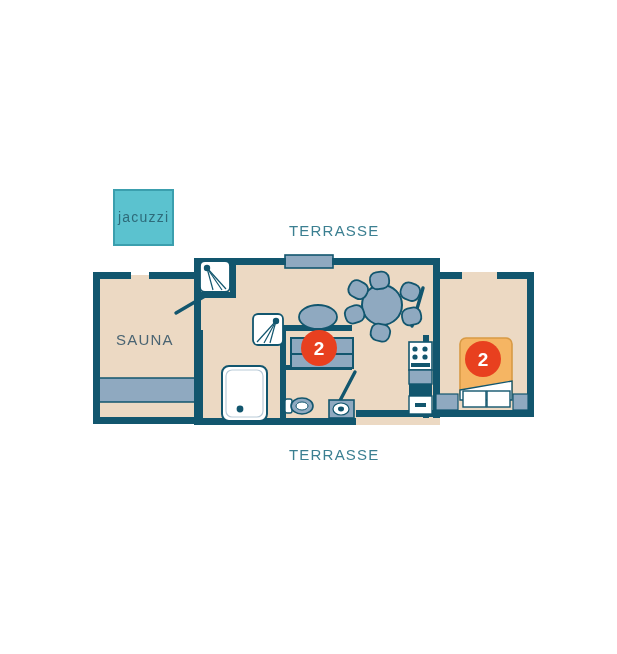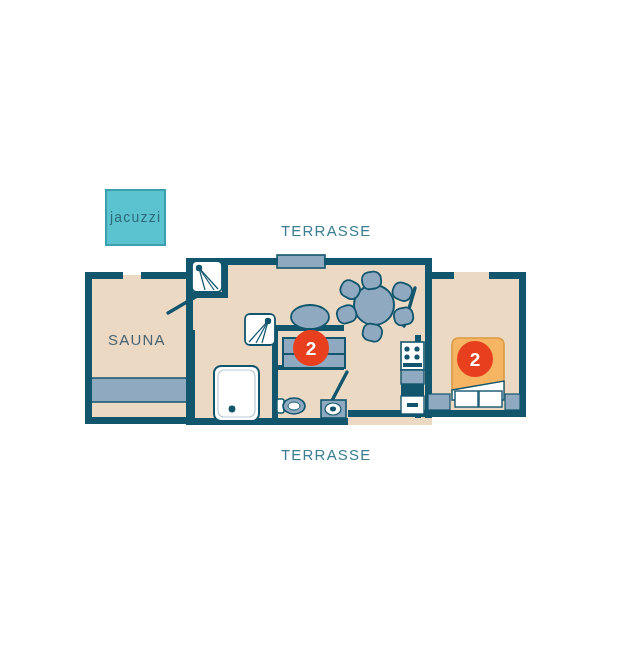--- a/index.html
+++ b/index.html
@@ -9,21 +9,21 @@
   }
   body {
     width: 617px;
     height: 654px;
     font-family: "Liberation Sans", sans-serif;
     overflow: hidden;
     position: relative;
   }
   #floorplan-root {
     position: absolute;
-    left: 0;
+    left: 8px;
     top: 0;
     width: 507px;
     height: 654px;
     background: #14b8a6;
   }
   svg.plan {
     display: block;
     width: 617px;
     height: 654px;
   }

